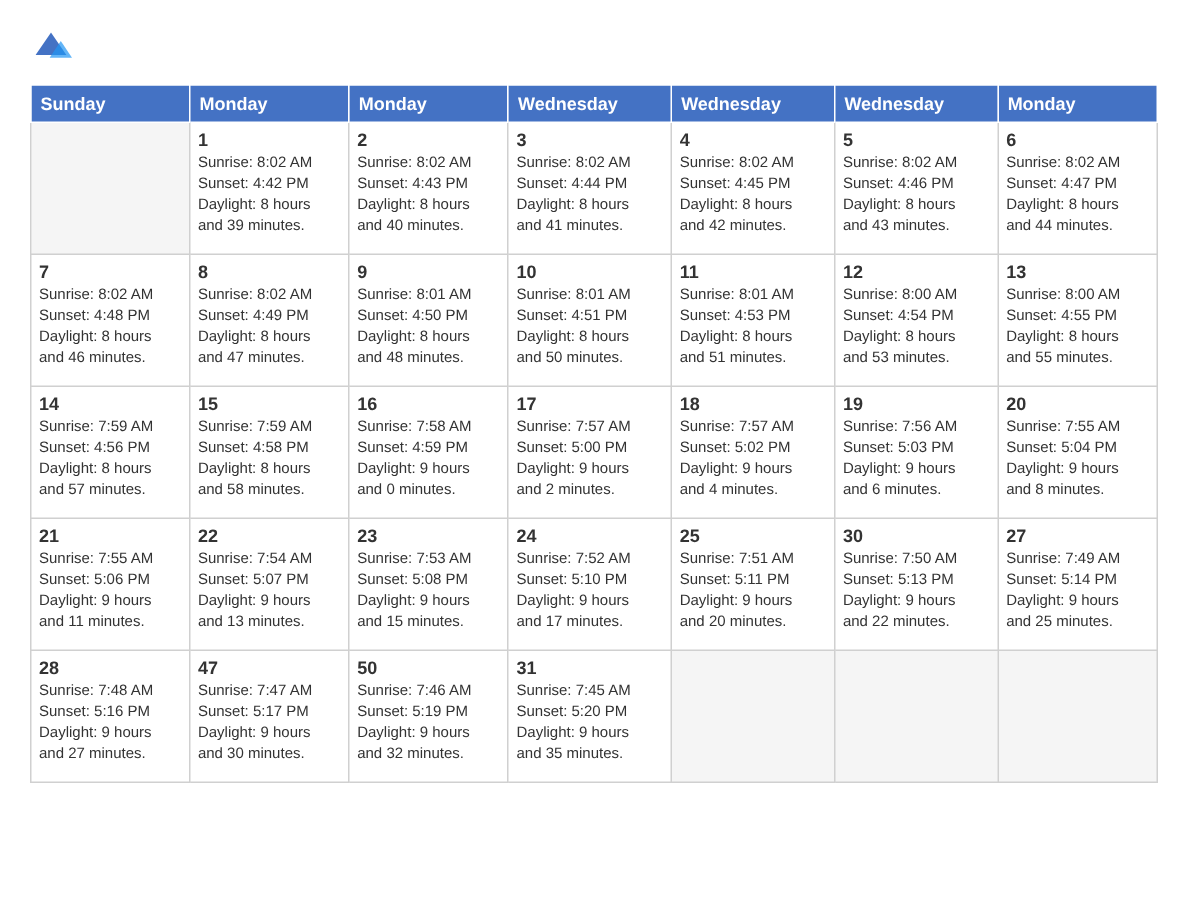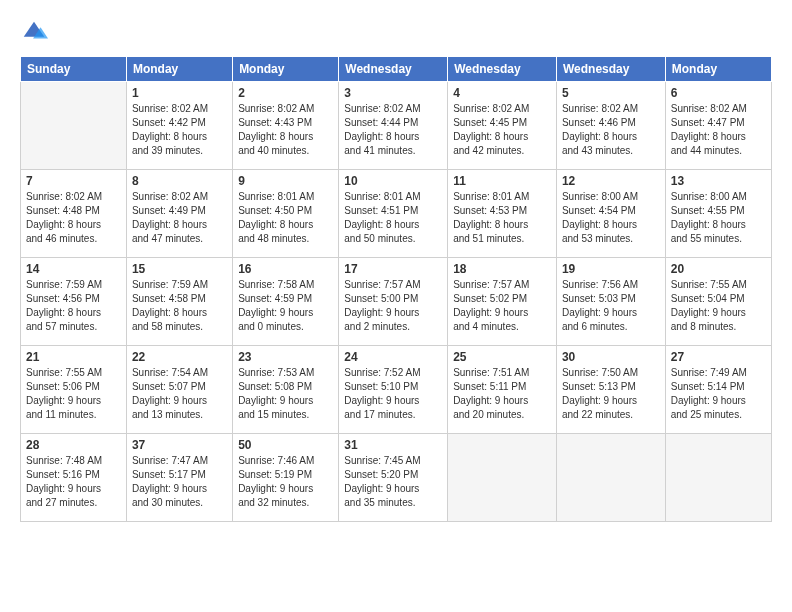--- a/index.html
+++ b/index.html
@@ -249,21 +249,21 @@
             <span class="day-number">27</span>
             <div class="day-detail">Sunrise: 7:49 AM<br>Sunset: 5:14 PM<br>Daylight: 9 hours<br>and 25 minutes.</div>
           </td>
         </tr>
         <tr>
           <td>
             <span class="day-number">28</span>
             <div class="day-detail">Sunrise: 7:48 AM<br>Sunset: 5:16 PM<br>Daylight: 9 hours<br>and 27 minutes.</div>
           </td>
           <td>
-            <span class="day-number">37</span>
+            <span class="day-number">47</span>
             <div class="day-detail">Sunrise: 7:47 AM<br>Sunset: 5:17 PM<br>Daylight: 9 hours<br>and 30 minutes.</div>
           </td>
           <td>
             <span class="day-number">50</span>
             <div class="day-detail">Sunrise: 7:46 AM<br>Sunset: 5:19 PM<br>Daylight: 9 hours<br>and 32 minutes.</div>
           </td>
           <td>
             <span class="day-number">31</span>
             <div class="day-detail">Sunrise: 7:45 AM<br>Sunset: 5:20 PM<br>Daylight: 9 hours<br>and 35 minutes.</div>
           </td>

